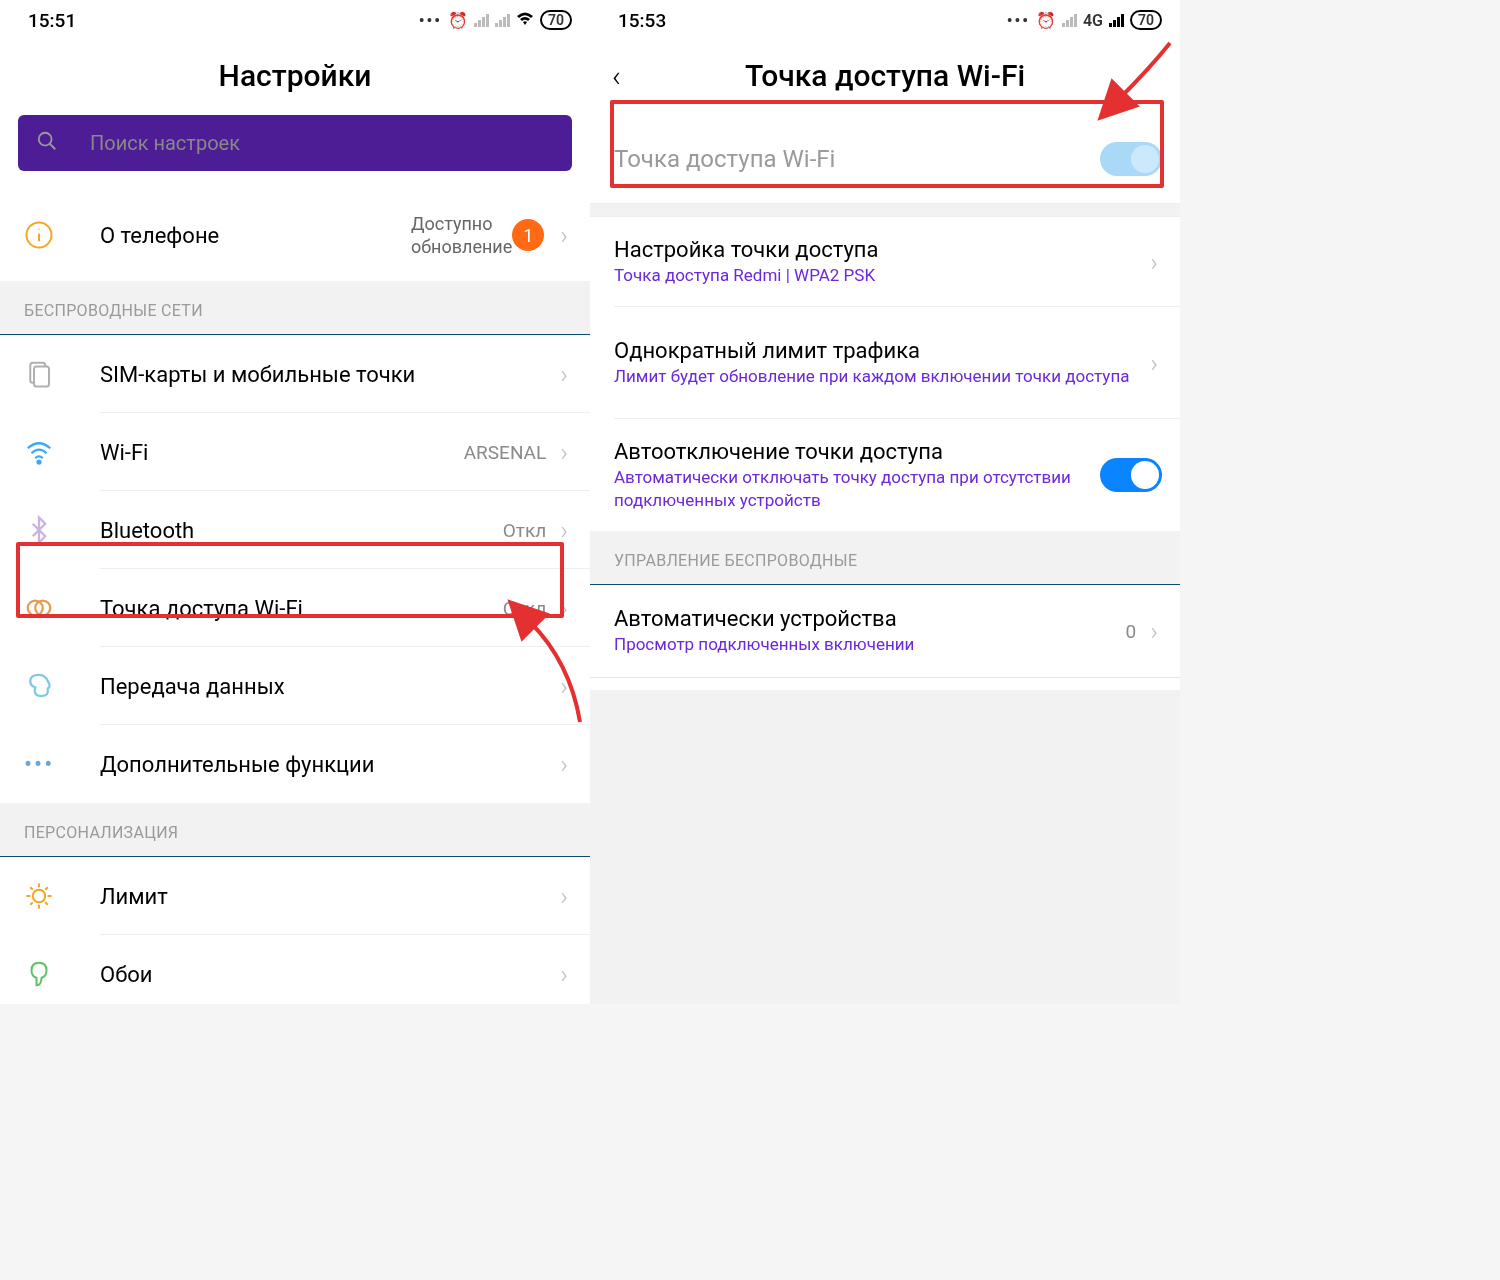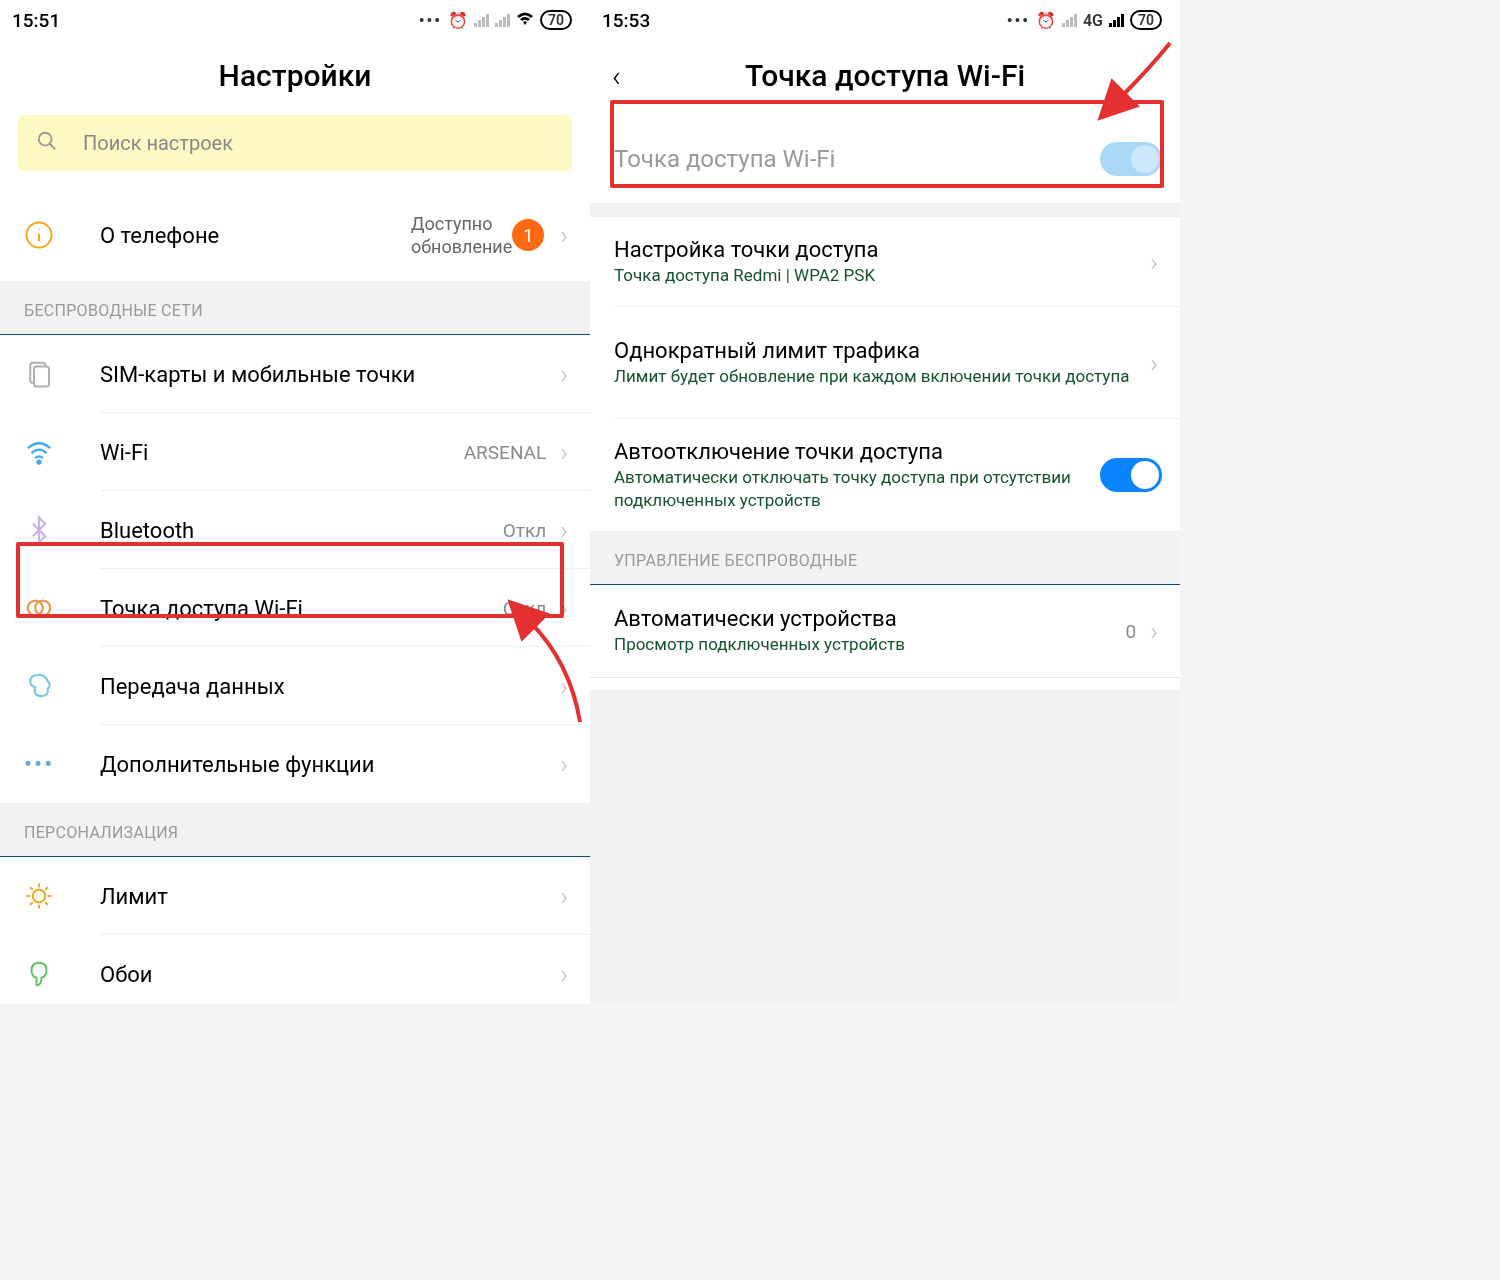--- a/index.html
+++ b/index.html
@@ -12,39 +12,39 @@
     overflow: hidden;
     position: relative;
   }
   
   body { width: 1180px; height: 1004px; zoom: 1; }
   .wrap { display:flex; width:1180px; height:1004px; position:relative; background:#fff;}
   .col { width: 590px; height:1004px; background:#fff; position:relative; border-right:0px solid #eee;}
   .statusbar {
     height: 40px;
     display:flex; align-items:center; justify-content:space-between;
-    padding: 0 18px 0 12px;
+    padding: 0 18px 0 28px;
     font-size: 19px; color:#000;
   }
   .statusbar .time { font-weight:500; }
   .statusbar .icons { display:flex; align-items:center; gap:6px; font-size:16px; color:#333;}
   .statusbar .icons .dots { letter-spacing:2px; font-weight:bold;}
   .statusbar .batt { border:2px solid #000; border-radius:10px; padding:0 6px; font-size:14px; font-weight:600; line-height:16px;}
   .header {
     text-align:center; font-size: 30px; font-weight:500; color:#000;
     padding: 18px 0 22px 0; position:relative;
   }
   .header .back {
     position:absolute; left:22px; top:18px; font-size:30px; color:#000; font-weight:300;
   }
   .searchbar {
     margin: 0 18px 18px 18px;
-    background:#fef9c3; border-radius:6px;
+    background:#4c1d95; border-radius:6px;
     height:56px; display:flex; align-items:center; padding:0 18px;
-    color:#888; font-size:20px; gap:25px;
+    color:#888; font-size:20px; gap:32px;
   }
   .section-gap { background:#f2f2f2; height:14px; border-top:1px solid #eee; border-bottom:1px solid #eee;}
   .section-label {
     background:#f2f2f2; color:#9a9a9a; font-size:16px;
     padding: 20px 24px 14px 24px; border-bottom:1px solid #0c4a6e;
     letter-spacing:0.3px;
   }
   .row {
     display:flex; align-items:center;
     padding: 0 18px 0 24px;
@@ -55,21 +55,21 @@
   .row .divider {
     position:absolute; left:100px; right:0; bottom:0; height:1px; background:#eee;
   }
   .row .icon {
     width: 50px; display:flex; align-items:center; justify-content:flex-start;
     margin-right:26px;
   }
   .row .icon svg, .row .icon .ico { width:30px; height:30px; }
   .row .body { flex:1; display:flex; flex-direction:column; justify-content:center; }
   .row .title { font-size:22px; color:#000; }
-  .row .sub { font-size:17px; color:#14532d; margin-top:2px; line-height:1.35;}
+  .row .sub { font-size:17px; color:#6d28d9; margin-top:2px; line-height:1.35;}
   .row .value { font-size:19px; color:#8a8a8a; margin-right:10px;}
   .row .chev { color:#c0c0c0; font-size:26px; font-weight:300; padding:0 4px;}
   .row .badge {
     width:32px; height:32px; border-radius:50%; background:#ff6a13;
     color:#fff; font-size:18px; display:flex; align-items:center; justify-content:center;
     margin-right:12px;
   }
   .row.twoline .value-col { margin-left:14px; }
   .row .value-col { display:flex; flex-direction:column; font-size:18px; color:#666; line-height:1.3;}
   .toggle {
@@ -353,21 +353,21 @@
       <div class="toggle">
           <div class="knob"></div>
         </div>
     </div>
 
     <div class="section-label">УПРАВЛЕНИЕ БЕСПРОВОДНЫЕ</div>
 
     <div class="row nodiv" style="min-height:92px;">
       <div class="body">
         <div class="title">Автоматически устройства</div>
-        <div class="sub">Просмотр подключенных устройств</div>
+        <div class="sub">Просмотр подключенных включении</div>
       </div>
       <div class="value">0</div>
       <div class="chev">›</div>
     </div>
     <div style="border-top:1px solid #e5e5e5;"></div>
 
     <div class="highlight" style="left:20px; top:100px; width:554px; height:88px;"></div>
     <div class="arrow" style="left:520px; top:38px;">
       <svg width="80" height="80">
           <defs>

